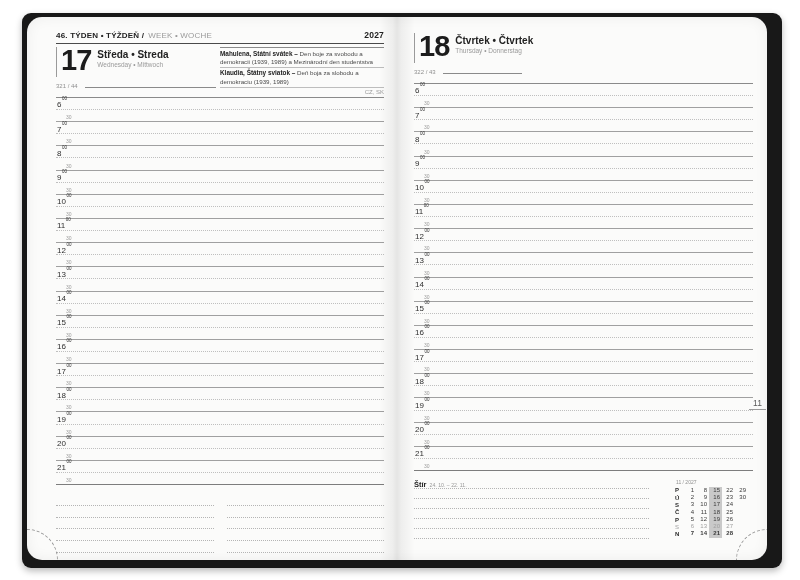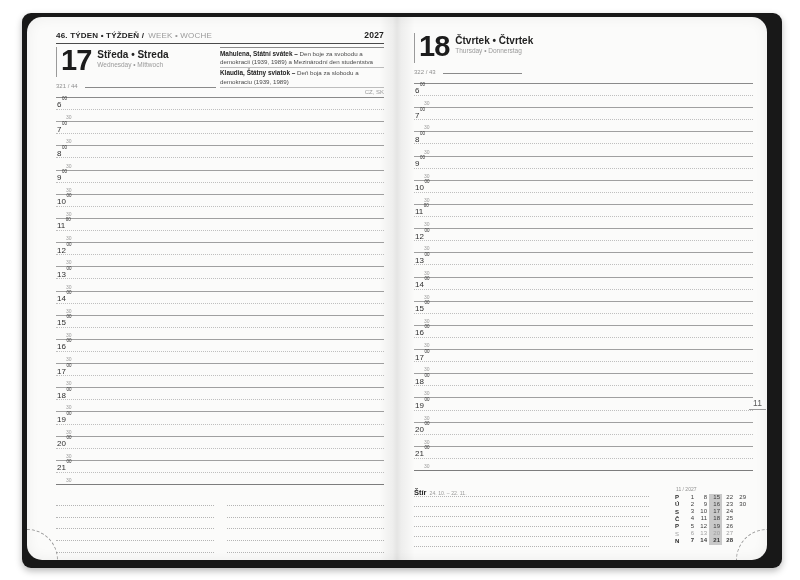--- a/index.html
+++ b/index.html
@@ -76,21 +76,21 @@
   .t-label {
     position:absolute; left:1px; bottom:0; font-size:8px; line-height:1;
     color:#2e2e2e; font-weight:500; background:transparent;
   }
   .t-label sup { font-size:4.5px; position:relative; top:-3px; left:0.5px; }
   .t-half { position:absolute; left:10px; bottom:1px; font-size:5px; color:#9a9a9a; line-height:1; }
   
   .notes-two-col { margin-top:9px; display:flex; gap:13px; }
   .notes-col { flex:1; }
   .note-line { height:11.8px; border-bottom:1px dotted #b4b4b4; }
-  .bottom-row { margin-top:16px; display:flex; }
+  .bottom-row { margin-top:8px; display:flex;align-items:center; }
   .zodiac-block { flex:1; margin-right:26px; }
   .z-first { display:flex; align-items:flex-end; height:10px; border-bottom:1px dotted #b4b4b4; }
   .z-name { font-size:7.5px; font-weight:bold; color:#222; line-height:1; }
   .z-range { font-size:5.2px; color:#9a9a9a; margin-left:3px; line-height:1.2; }
   .z-line { height:10px; border-bottom:1px dotted #b4b4b4; }
   
   .mini-cal { width:78px; font-size:6px; line-height:1; color:#3a3a3a; }
   .mc-head { font-size:5px; color:#8f8f8f; margin-bottom:1.5px; padding-left:1px; }
   .mc-row { display:flex; height:7.3px; align-items:center; }
   .mc-row .d { width:8px; font-weight:bold; color:#2c2c2c; }

